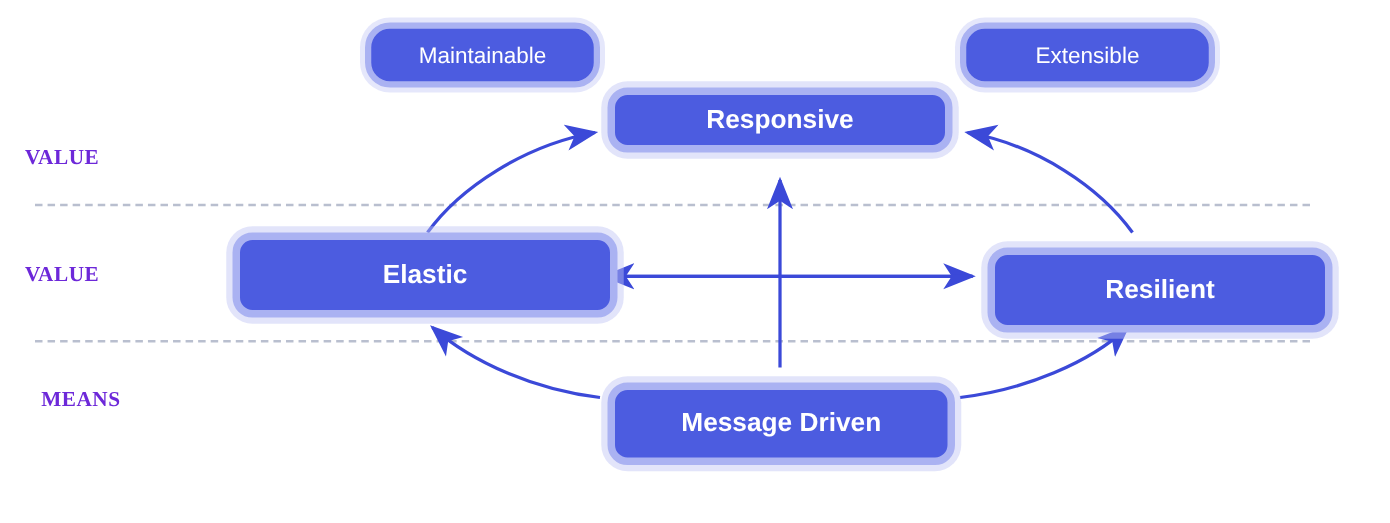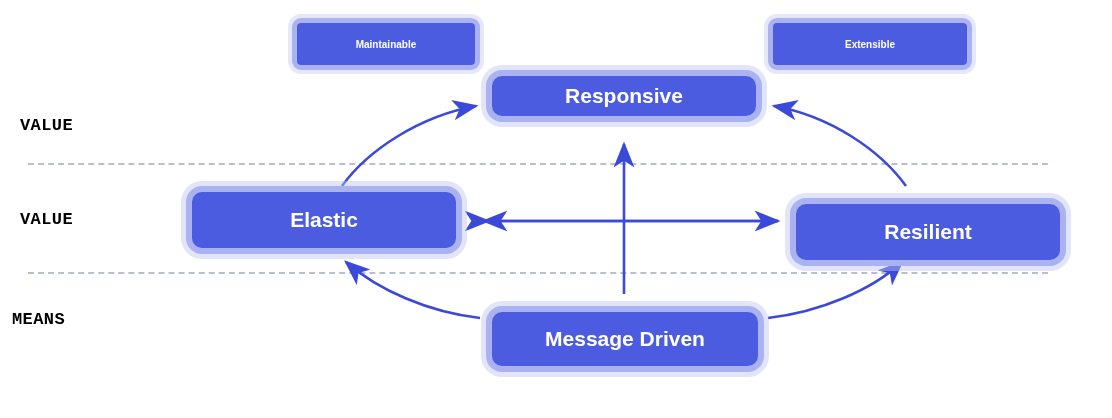--- a/index.html
+++ b/index.html
@@ -14,30 +14,30 @@
     position: relative;
     width: 1112px;
     height: 418px;
     background: #ffffff;
     overflow: hidden;
   }
 
   
   .tier-label {
     position: absolute;
-    color: #000000;
+    color: #6d28d9;
     font-weight: bold;
     font-size: 17px;
     letter-spacing: 0.4px;
-    font-family: Liberation Mono, monospace;
+    font-family: Liberation Serif, serif;
     white-space: nowrap;
   }
   .tier-value { left: 20px; top: 116px; }
   .tier-form  { left: 20px; top: 210px; }
-  .tier-means { left: 12px; top: 310px; }
+  .tier-means { left: 33px; top: 310px; }
 
   
   .divider {
     position: absolute;
     left: 28px;
     width: 1020px;
     height: 0;
     border-top: 2px dashed #b9bfcf;
   }
   .divider-1 { top: 163px; }
@@ -65,31 +65,31 @@
     justify-content: center;
     color: #ffffff;
     font-family: "Liberation Sans", sans-serif;
     text-align: center;
   }
   .node-main {
     font-size: 21px;
     font-weight: bold;
   }
   .node-small {
-    font-size: 10px;
-    font-weight: bold;
+    font-size: 18px;
+    font-weight: normal;
     border-width: 5px;
-    border-radius: 9px;
+    border-radius: 20px;
     box-shadow: 0 0 0 4px rgba(190,196,245,0.40);
   }
 
   .n-maintainable { left: 292px; top: 18px;  width: 188px; height: 52px; }
   .n-extensible   { left: 768px; top: 18px;  width: 204px; height: 52px; }
   .n-responsive   { left: 486px; top: 70px;  width: 276px; height: 52px; }
-  .n-elastic      { left: 186px; top: 186px; width: 276px; height: 68px; }
+  .n-elastic      { left: 186px; top: 186px; width: 308px; height: 68px; }
   .n-resilient    { left: 790px; top: 198px; width: 276px; height: 68px; }
   .n-messagedriven{ left: 486px; top: 306px; width: 278px; height: 66px; }
 </style>
 </head>
 <body>
 
 <div id="canvas">
 
   <div class="tier-label tier-value">VALUE</div>
   <div class="tier-label tier-form">VALUE</div>

